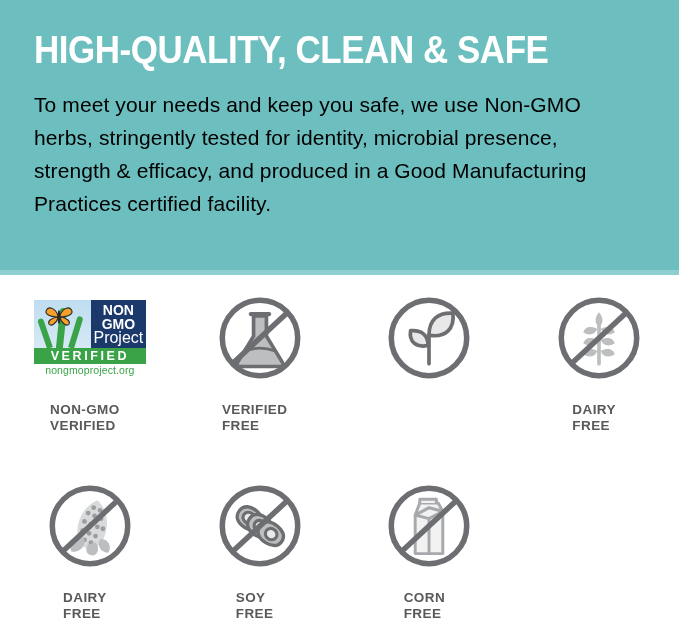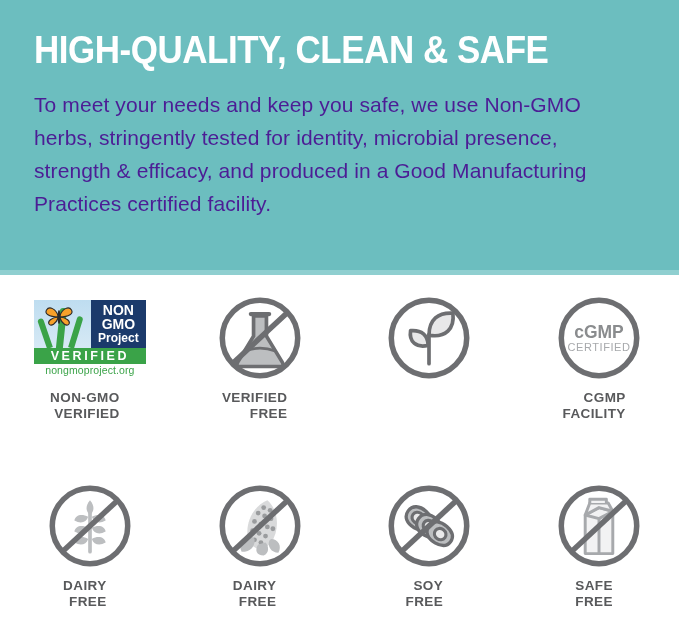--- a/index.html
+++ b/index.html
@@ -27,21 +27,21 @@
     font-weight:700;
     font-size:38px;
     line-height:44px;
     letter-spacing:-0.5px;
     transform:scaleX(0.92);
     transform-origin:left center;
     white-space:nowrap;
   }
   .hero-body {
     margin-top:16px;
-    color:#4c1d95;
+    color:#000000;
     font-size:21px;
     line-height:33px;
     font-weight:400;
     max-width:580px;
     letter-spacing:0.1px;
   }
 
   
   .grid {
     position:absolute; left:0; top:286px; width:679px;
@@ -49,22 +49,22 @@
     grid-template-columns:repeat(4, 1fr);
     row-gap:12px;
   }
   .cell {
     display:flex; flex-direction:column;
     align-items:center; justify-content:flex-start;
     height:176px;
   }
   .cell .art { height:104px; display:flex; align-items:center; justify-content:center;padding-left:10px; }
   .cell .label {
-    margin-top:0;
-    text-align:right;
+    margin-top:12px;
+    text-align:left;
     color:#58595B;
     font-weight:700;
     font-size:13.5px;
     line-height:16px;
     letter-spacing:0.4px;
   }
 
   
   .gmo-badge { width:112px; }
   .gmo-main { display:flex; width:112px; height:48px; }
@@ -80,21 +80,21 @@
   .b3 { left:34px; bottom:0; width:6px; height:33px; transform:rotate(17deg); transform-origin:bottom center; border-radius:3px 3px 0 0; }
   .fly { position:absolute; left:10px; top:5px; width:30px; height:24px; }
   .gmo-right {
     width:55px; background:#1B3A6B; color:#fff;
     display:flex; flex-direction:column; align-items:center; justify-content:center;
     padding:2px 0;
   }
   .gmo-right .l1, .gmo-right .l2 {
     font-weight:700; font-size:14px; line-height:14px; letter-spacing:0px;
   }
-  .gmo-right .l3 { font-weight:700; font-size:12px; line-height:14px; }
+  .gmo-right .l3 { font-weight:400; font-size:16px; line-height:14px; }
   .gmo-verified {
     width:112px; height:16px; background:#3AA348; color:#fff;
     font-weight:700; font-size:12.5px; letter-spacing:2.6px;
     display:flex; align-items:center; justify-content:center;
   }
   .gmo-url {
     width:112px; text-align:center; color:#3AA348;
     font-size:10.5px; font-weight:400; margin-top:0; letter-spacing:0.1px;
   }
 
@@ -167,33 +167,20 @@
       <div class="art">
         <svg width="92" height="92" viewBox="0 0 100 100">
           <circle cx="50" cy="50" r="41" fill="none" stroke="#6D6E71" stroke-width="6"></circle>
           <path d="M50 78 L50 46" stroke="#6D6E71" stroke-width="4" stroke-linecap="round" fill="none"></path>
           <path d="M50 47 C50 30, 60 22, 76 23 C78 40, 68 50, 50 47 Z" fill="#E8E8E9" stroke="#6D6E71" stroke-width="4" stroke-linejoin="round"></path>
           <path d="M49 58 C49 47, 42 41, 30 42 C28 54, 36 61, 49 58 Z" fill="#E8E8E9" stroke="#6D6E71" stroke-width="4" stroke-linejoin="round"></path>
         </svg>
       </div>
     </div>
 
-    <div class="cell">
-      <div class="art">
-        <svg width="92" height="92" viewBox="0 0 100 100">
-          <circle cx="50" cy="50" r="41" fill="none" stroke="#6D6E71" stroke-width="6"></circle>
-          <text x="50" y="50" text-anchor="middle" font-family="Liberation Sans, sans-serif" font-size="19" font-weight="700" fill="#8A8C8E">cGMP</text>
-          <text x="50" y="64" text-anchor="middle" font-family="Liberation Sans, sans-serif" font-size="12" font-weight="400" letter-spacing="0.6" fill="#A7A9AC">CERTIFIED</text>
-        </svg>
-      </div>
-      <div class="label">
-        <div>CGMP</div>
-        <div>FACILITY</div>
-      </div>
-    </div>
 
     <div class="cell">
       <div class="art">
         <svg width="92" height="92" viewBox="0 0 100 100">
           <g fill="#BCBEC0">
             <path d="M50 22 C45 28, 45 34, 50 38 C55 34, 55 28, 50 22 Z"></path>
             <path d="M48 40 C41 36, 34 38, 33 44 C40 48, 46 46, 48 40 Z"></path>
             <path d="M52 40 C59 36, 66 38, 67 44 C60 48, 54 46, 52 40 Z"></path>
             <path d="M48 52 C41 48, 34 50, 33 56 C40 60, 46 58, 48 52 Z"></path>
             <path d="M52 52 C59 48, 66 50, 67 56 C60 60, 54 58, 52 52 Z"></path>
@@ -275,19 +262,19 @@
             <path d="M35 38 L50 42 L50 80" fill="none"></path>
             <path d="M50 42 L65 34" fill="none"></path>
             <path d="M40 25 L60 25 L65 34 L50 30 L35 38 Z"></path>
             <path d="M40 25 L40 21 L58 21 L58 25" fill="#F2F2F3"></path>
           </g>
           <circle cx="50" cy="50" r="41" fill="none" stroke="#6D6E71" stroke-width="6"></circle>
           <path d="M22 76 L78 24" stroke="#6D6E71" stroke-width="6" stroke-linecap="square" fill="none"></path>
         </svg>
       </div>
       <div class="label">
-        <div>SAFE</div>
+        <div>CORN</div>
         <div>FREE</div>
       </div>
     </div>
 
   </div>
 </div>
 
 </body></html>

